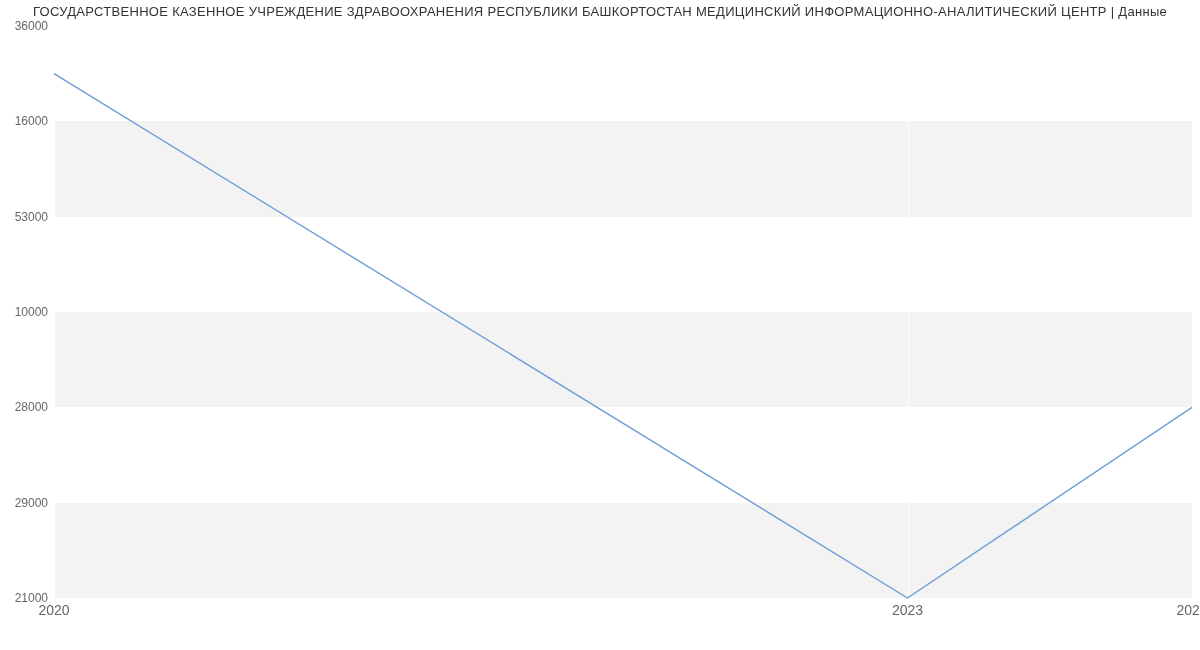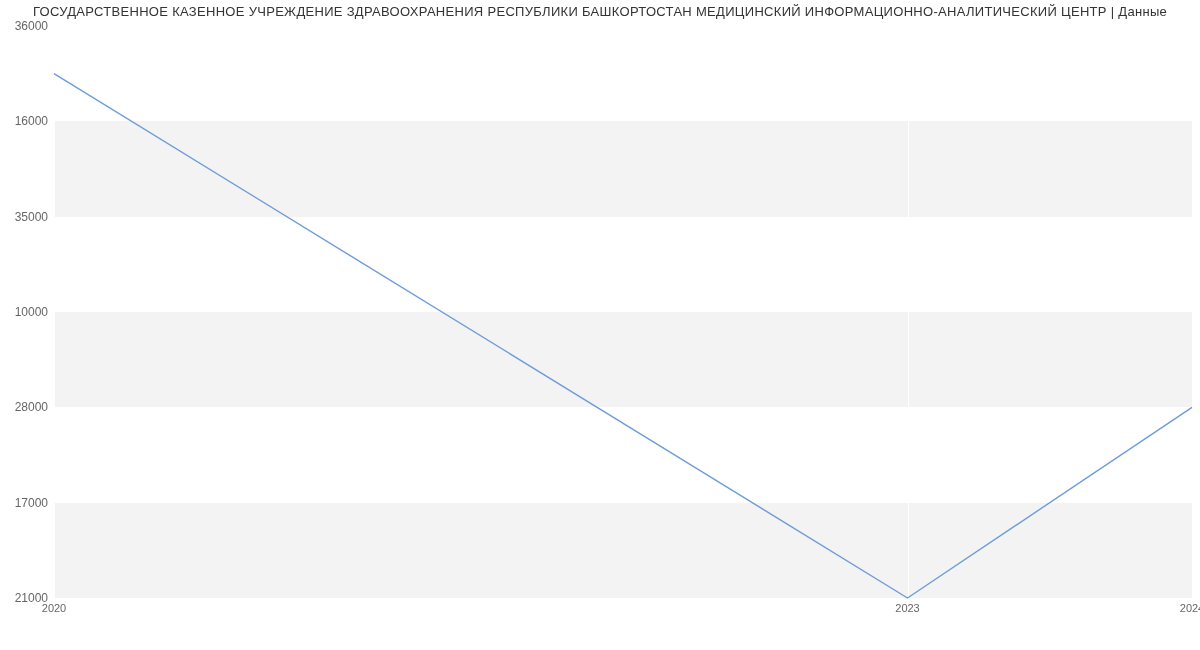--- a/index.html
+++ b/index.html
@@ -53,21 +53,21 @@
     right: 1152px; 
     font-size: 12px;
     color: #666666;
     transform: translateY(-50%);
     text-align: right;
     width: 45px;
   }
   .x-tick-label {
     position: absolute;
     top: 602px;
-    font-size: 11px;
+    font-size: 14px;
     color: #666666;
     transform: translateX(-50%);
   }
   svg.line-layer {
     position: absolute;
     left: 0; top: 0;
     width: 100%; height: 100%;
     overflow: visible;
   }
 </style>
@@ -88,24 +88,24 @@
       <div class="gridline-v" style="left: 853.5px;"></div>
       <div class="gridline-v" style="left: 1138px;"></div>
     </div>
   <svg class="line-layer" id="line-layer" viewBox="0 0 1138 572" preserveAspectRatio="none">
       <path d="M0,47.66666666666674 L853.5,572 L1138,381.33333333333337" fill="none" stroke="#6f9bd8" stroke-width="1.4"></path>
     </svg>
 </div>
 
 <div id="y-labels">
     <div class="y-tick-label" style="top: 598px;">21000</div>
-    <div class="y-tick-label" style="top: 502.667px;">17000</div>
+    <div class="y-tick-label" style="top: 502.667px;">29000</div>
     <div class="y-tick-label" style="top: 407.333px;">28000</div>
     <div class="y-tick-label" style="top: 312px;">10000</div>
-    <div class="y-tick-label" style="top: 216.667px;">35000</div>
+    <div class="y-tick-label" style="top: 216.667px;">53000</div>
     <div class="y-tick-label" style="top: 121.333px;">16000</div>
     <div class="y-tick-label" style="top: 26px;">36000</div>
   </div>
 <div id="x-labels">
     <div class="x-tick-label" style="left: 54px;">2020</div>
     <div class="x-tick-label" style="left: 907.5px;">2023</div>
     <div class="x-tick-label" style="left: 1192px;">2024</div>
   </div>
 
 </body></html>

